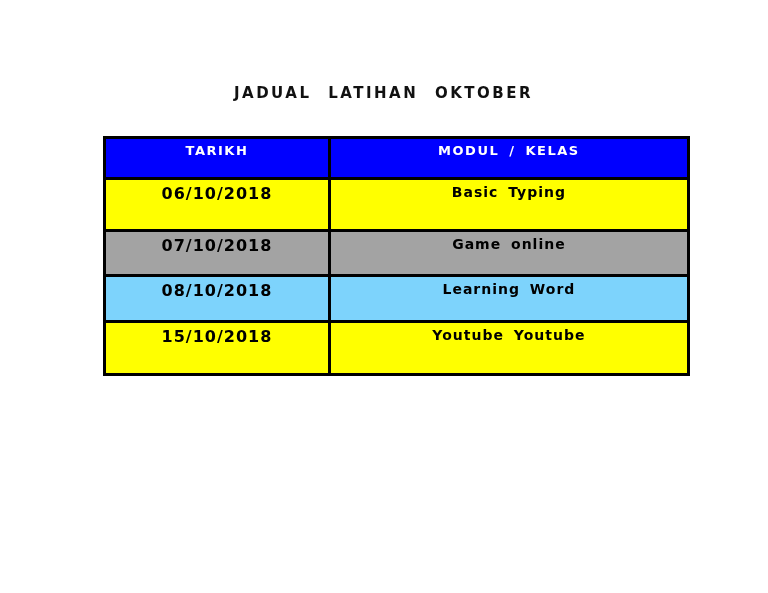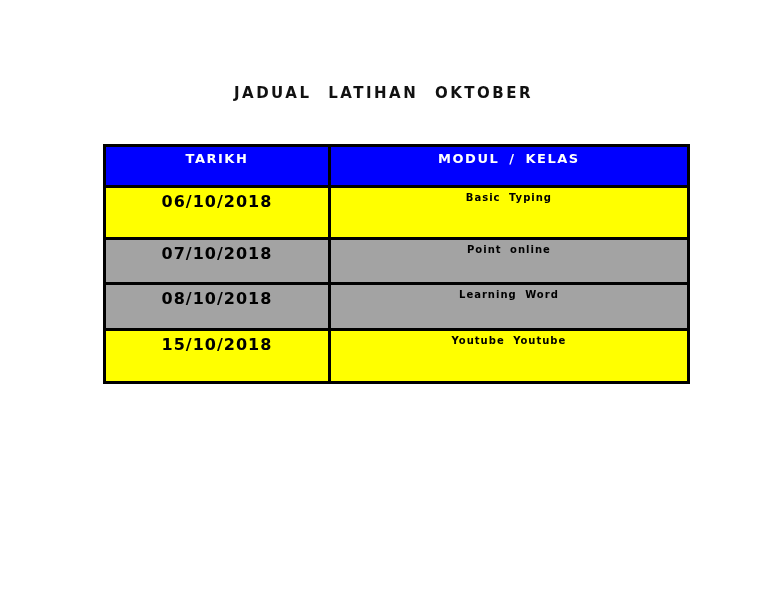--- a/index.html
+++ b/index.html
@@ -27,21 +27,21 @@
     margin: 0;
     font-size: 15px;
     font-weight: bold;
     color: #111111;
     letter-spacing: 2.5px;
     word-spacing: 9px;
   }
   table.schedule {
     position: absolute;
     left: 103px;
-    top: 144px;
+    top: 136px;
     width: 587px;
     border-collapse: collapse;
     table-layout: fixed;
   }
   table.schedule th,
   table.schedule td {
     border: 3px solid #000000;
     text-align: center;
     vertical-align: top;
     font-weight: bold;
@@ -53,21 +53,21 @@
     font-size: 13px;
     letter-spacing: 1.5px;
     word-spacing: 4px;
   }
   td.cell-tarikh {
     font-size: 16px;
     letter-spacing: 1px;
     color: #000000;
   }
   td.cell-modul {
-    font-size: 10px;
+    font-size: 14px;
     letter-spacing: 1px;
     word-spacing: 4px;
     color: #000000;
   }
   col.col-tarikh { width: 38.5%; }
   col.col-modul  { width: 61.5%; }
   tr.header-row { height: 41px; }
   tr.r0 { height: 52px; }
   tr.r1 { height: 45px; }
   tr.r2 { height: 46px; }
@@ -94,23 +94,23 @@
         <th>MODUL / KELAS</th>
       </tr>
     </thead>
     <tbody>
       <tr class="r0" style="background: rgb(255, 255, 0);">
         <td class="cell-tarikh">06/10/2018</td>
         <td class="cell-modul">Basic Typing</td>
       </tr>
       <tr class="r1" style="background: #a3a3a3;">
         <td class="cell-tarikh">07/10/2018</td>
-        <td class="cell-modul">Point online</td>
+        <td class="cell-modul">Game online</td>
       </tr>
-      <tr class="r2" style="background: #a3a3a3;">
+      <tr class="r2" style="background: #7dd3fc;">
         <td class="cell-tarikh">08/10/2018</td>
         <td class="cell-modul">Learning Word</td>
       </tr>
       <tr class="r4" style="background: rgb(255, 255, 0);">
         <td class="cell-tarikh">15/10/2018</td>
         <td class="cell-modul">Youtube Youtube</td>
       </tr>
     </tbody>
   </table>
 

